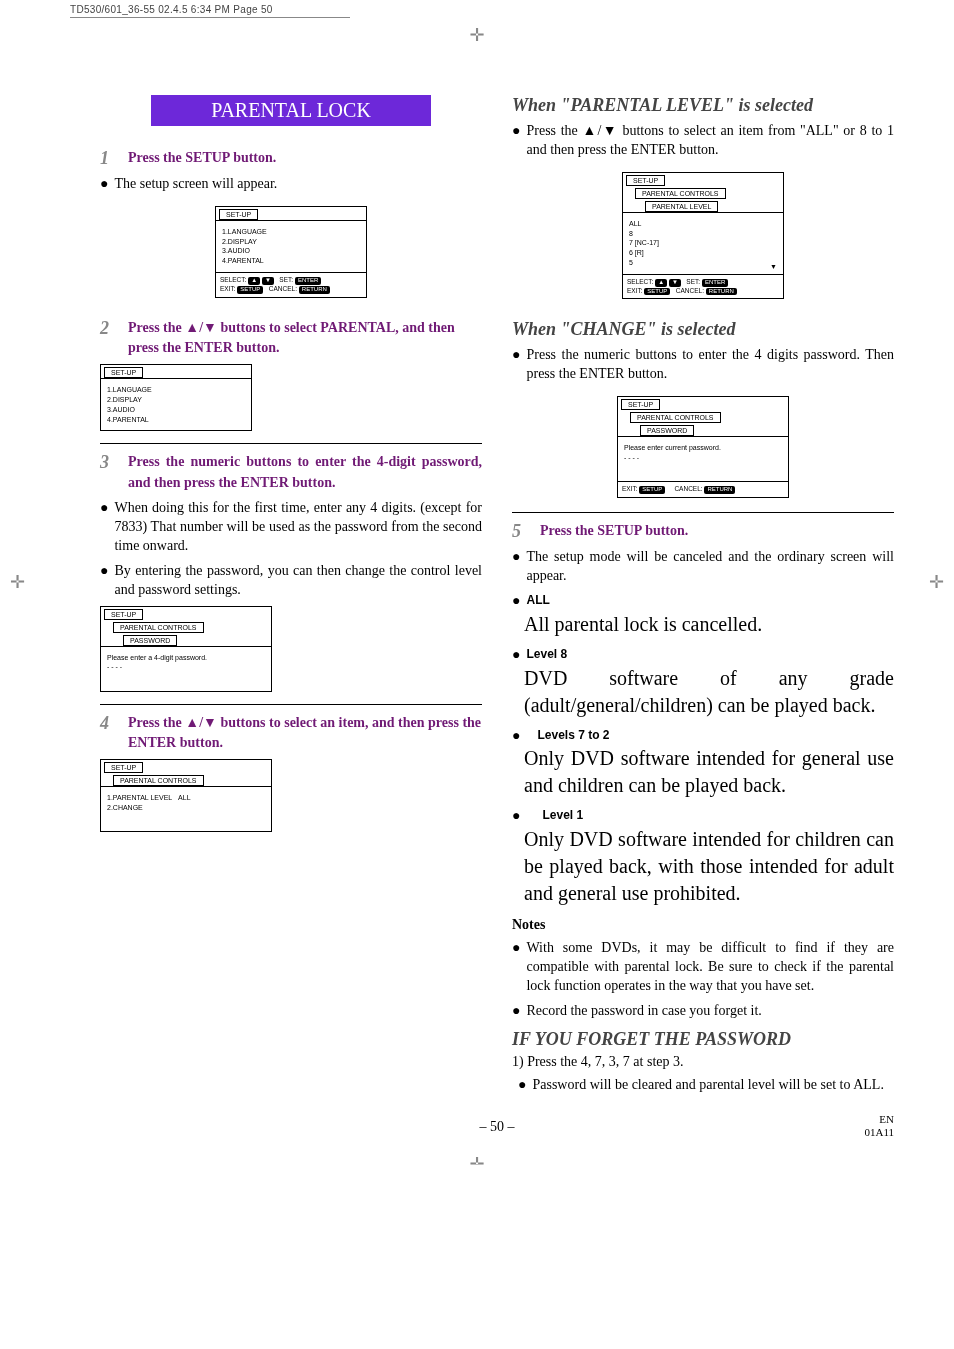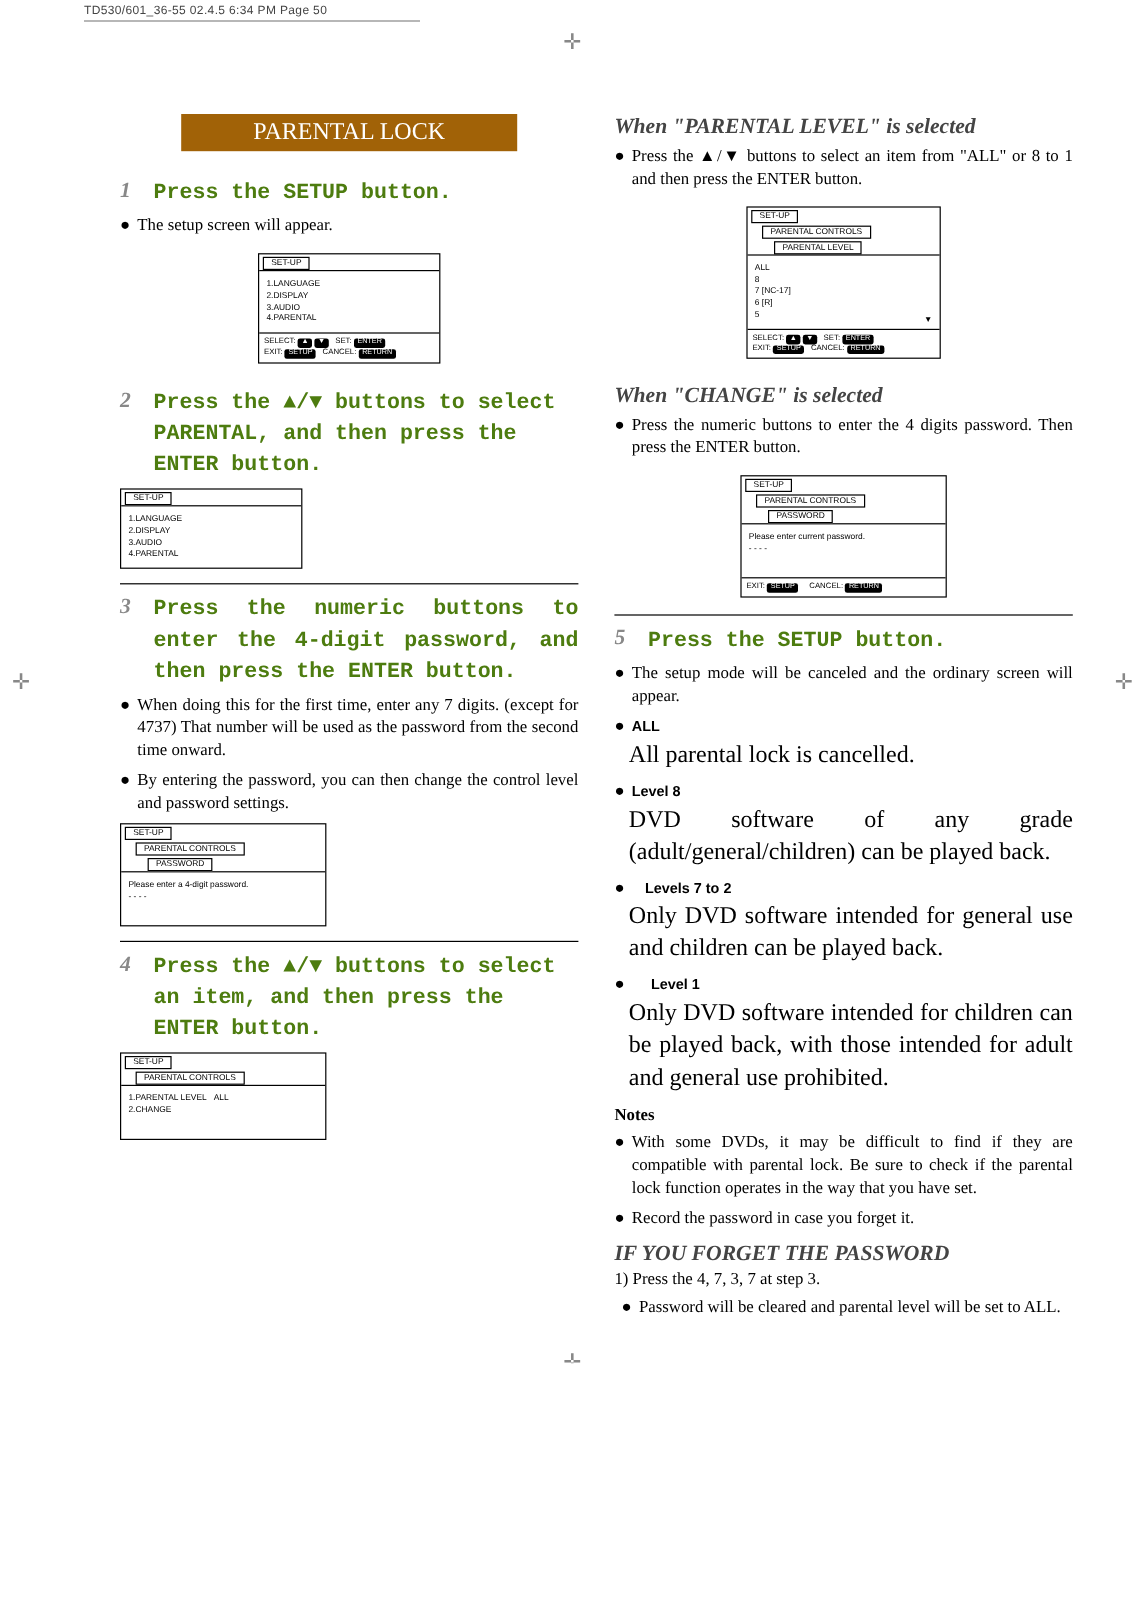--- a/index.html
+++ b/index.html
@@ -34,21 +34,21 @@
   .columns {
     display: flex;
     gap: 30px;
     margin-top: 65px;
   }
   .col {
     flex: 1;
     min-width: 0;
   }
   .title-box {
-    background: #a16207;
+    background: #6d28d9;
     color: #fff;
     font-family: "Times New Roman", serif;
     font-size: 20px;
     text-align: center;
     padding: 4px 30px;
     margin-bottom: 14px;
     display: inline-block;
     width: 220px;
   }
   .step-row {
@@ -60,24 +60,24 @@
   .step-num {
     font-family: "Times New Roman", serif;
     font-style: italic;
     font-weight: bold;
     font-size: 18px;
     color: #888;
     width: 16px;
     flex-shrink: 0;
   }
   .step-text {
-    font-family: Liberation Mono, monospace;
+    font-family: Liberation Serif, serif;
     font-weight: bold;
-    color: #4d7c0f;
-    font-size: 18px;
+    color: #701a75;
+    font-size: 14px;
     line-height: 1.45;
   }
   .bullet-row {
     display: flex;
     gap: 6px;
     margin: 6px 0;
     font-size: 14px;
     line-height: 1.35;
     text-align: justify;
   }
@@ -230,21 +230,21 @@
         </div>
       </div>
 
       <hr class="tight">
       <div class="step-row">
         <div class="step-num">3</div>
         <div class="step-text" style="text-align:justify;">Press the numeric buttons to enter the 4-digit password, and then press the ENTER button.</div>
       </div>
       <div class="bullet-row">
         <div class="bullet-dot">●</div>
-        <div>When doing this for the first time, enter any 7 digits. (except for 4737) That number will be used as the password from the second time onward.</div>
+        <div>When doing this for the first time, enter any 4 digits. (except for 7833) That number will be used as the password from the second time onward.</div>
       </div>
       <div class="bullet-row">
         <div class="bullet-dot">●</div>
         <div>By entering the password, you can then change the control level and password settings.</div>
       </div>
 
       <div class="osd" style="width:170px; margin-left:0;">
         <div class="tabbar">
           <span class="tab">SET-UP</span><br>
           <span class="tab" style="margin-left:12px;">PARENTAL CONTROLS</span><br>
@@ -379,18 +379,25 @@
       <div class="italic-heading">IF YOU FORGET THE PASSWORD</div>
       <div style="font-size:14px; margin-top:4px;">1) Press the 4, 7, 3, 7 at step 3.</div>
       <div class="bullet-row" style="margin-left:6px;">
         <div class="bullet-dot">●</div>
         <div>Password will be cleared and parental level will be set to ALL.</div>
       </div>
 
     </div>
   </div>
 
+  <div class="page-foot">
+    <span>– 50 –</span>
+    <div class="en">
+      <span>EN</span><br>
+      <span>01A11</span>
+    </div>
+  </div>
 
   <div class="crop-mark" style="bottom:-10px; left:50%; transform:translateX(-50%);">✛</div>
   <div class="crop-mark" style="top:50%; left:10px; transform:translateY(-50%);">✛</div>
   <div class="crop-mark" style="top:50%; right:10px; transform:translateY(-50%);">✛</div>
 
 </div>
 
 </body></html>

